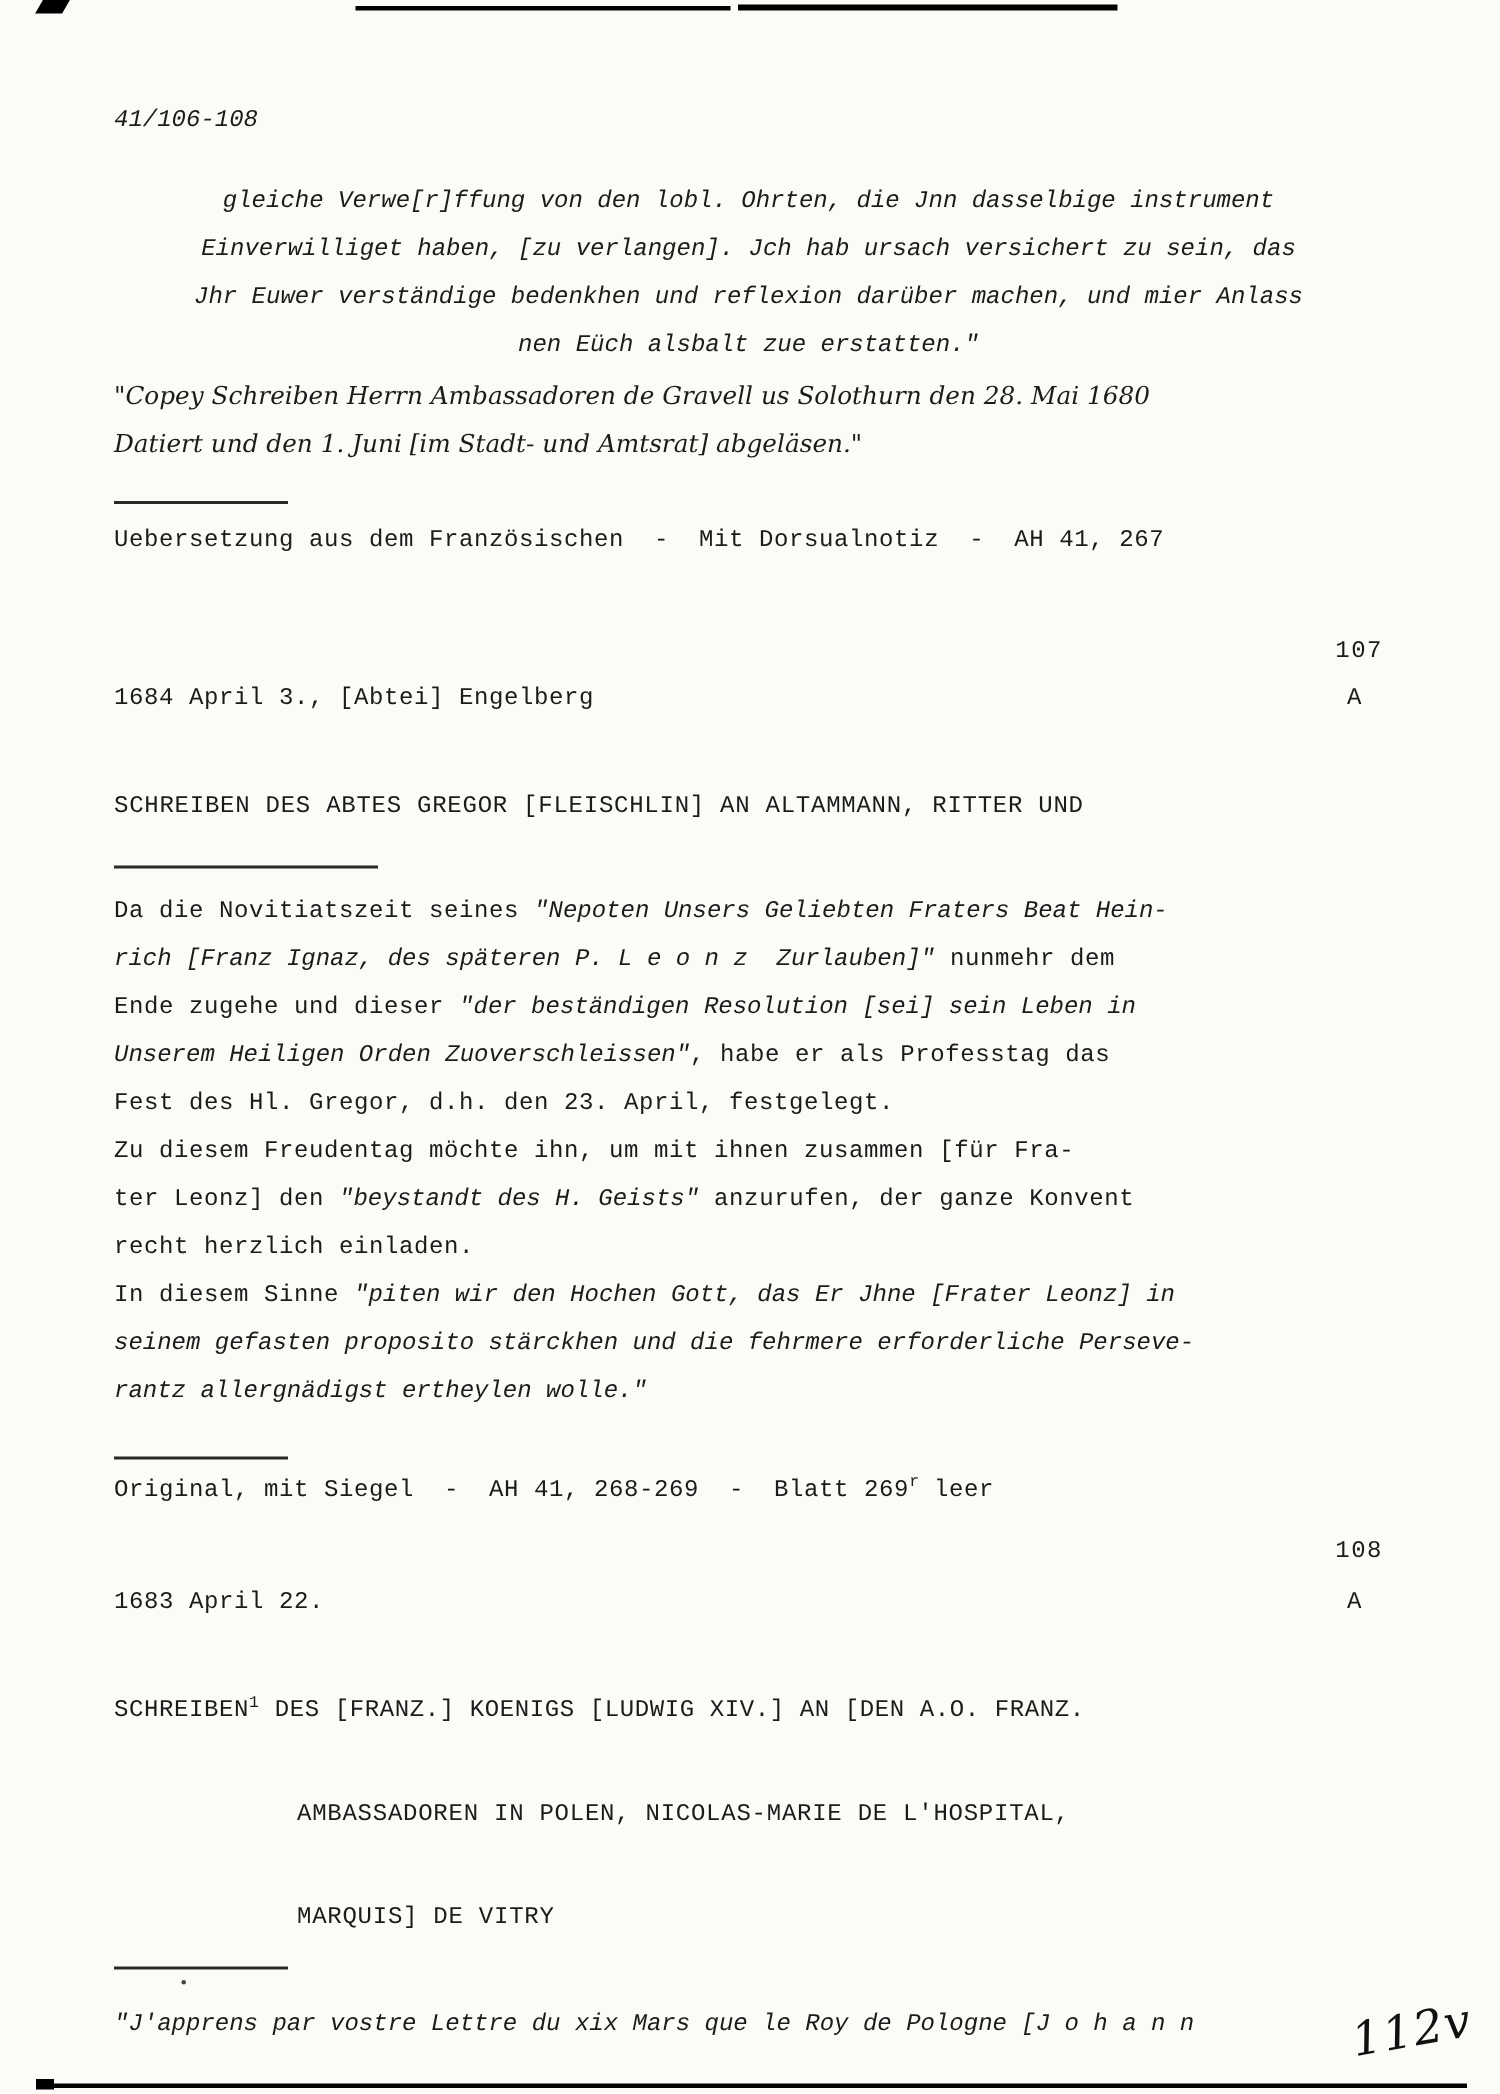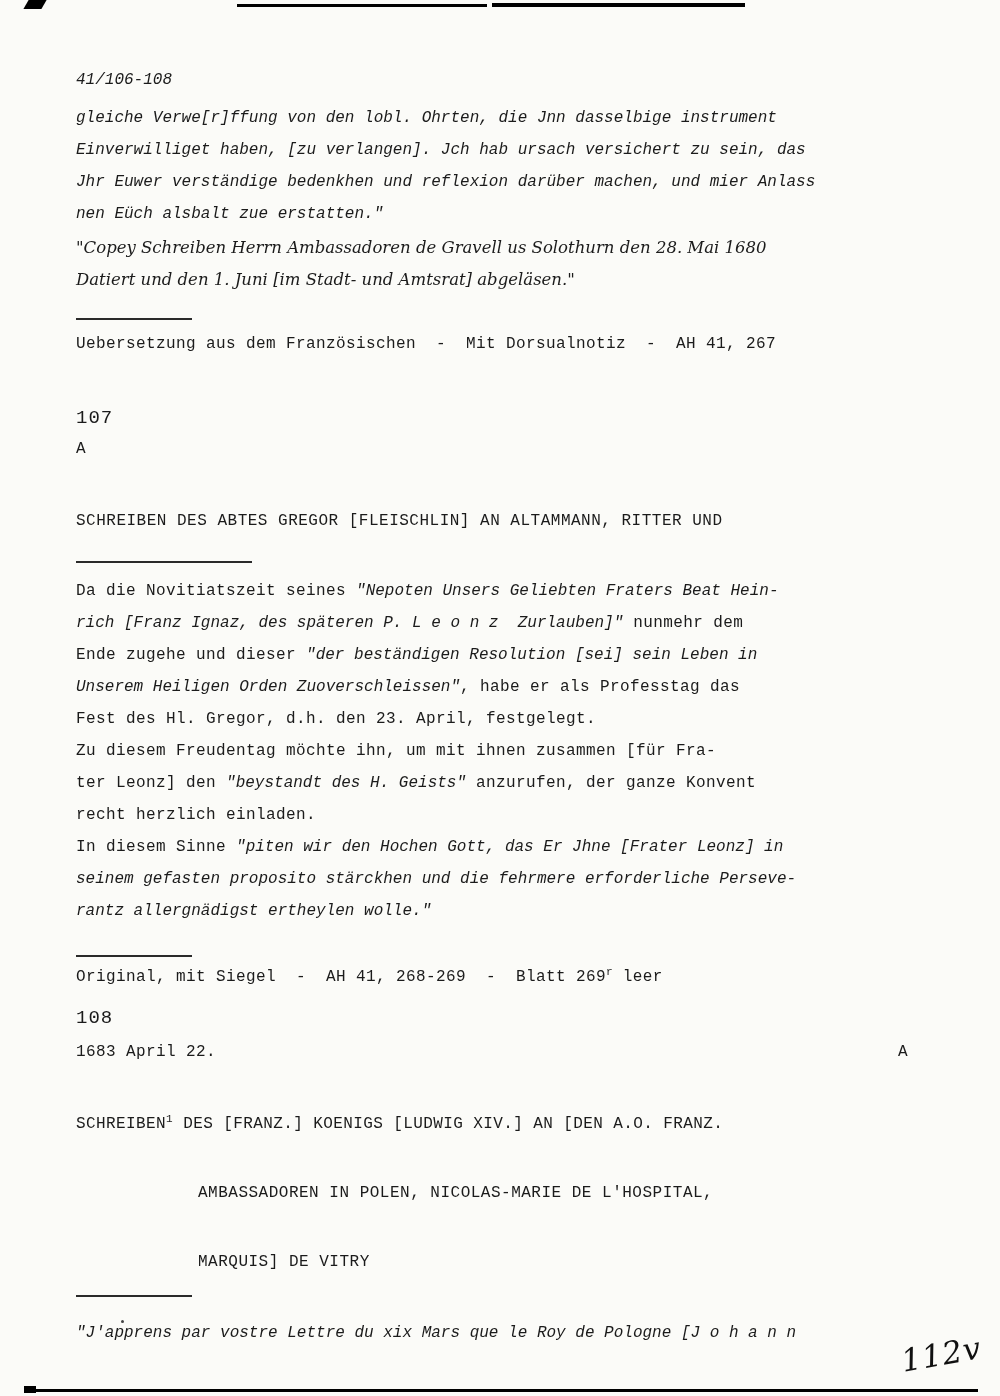--- a/index.html
+++ b/index.html
@@ -23,33 +23,33 @@
   }
   .italic { font-style: italic; }
   .roman { font-style: normal; letter-spacing: 0.4px; }
   .sup { vertical-align: super; font-size: 11px; line-height: 0; }
   .script-block .line {
     font-family: "DejaVu Serif", serif;
     font-style: italic;
     font-size: 16.5px;
   }
   .header-ref { font-style: italic; }
-  .quote-block { margin-top: 6px; }
+  .quote-block { margin-top: 22px; text-align: center; }
   .script-block { margin-top: 2px; }
   .rule {
     border-top: 2px solid #2a2a2a;
     height: 0;
   }
   .rule-sm { width: 116px; }
   .rule-md { width: 176px; }
   .rule-1 { margin-top: 22px; }
   .source-prev { margin-top: 8px; }
   .entry-num {
-    text-align: left;
-    font-size: 19px;
+    text-align: right;
+    font-size: 16px;
     line-height: 30px;
     letter-spacing: 1px;
   }
   .num-107 { margin-top: 43px; }
   .num-108 { margin-top: 10px; }
   .date-row {
     display: flex;
     justify-content: space-between;
     align-items: baseline;
   }
@@ -114,20 +114,21 @@
     <div class="line">Datiert und den 1. Juni [im Stadt- und Amtsrat] abgeläsen."</div>
   </div>
 
   <div class="rule rule-sm rule-1"></div>
 
   <div class="line roman source-prev">Uebersetzung aus dem Französischen  -  Mit Dorsualnotiz  -  AH 41, 267</div>
 
   <div class="entry-num num-107 line">107</div>
 
   <div class="date-row">
+    <span class="line roman">1684 April 3., [Abtei] Engelberg</span>
     <span class="line roman archive-letter">A</span>
   </div>
 
   <div class="title-block">
     <div class="line roman">SCHREIBEN DES ABTES GREGOR [FLEISCHLIN] AN ALTAMMANN, RITTER UND</div>
   </div>
 
   <div class="rule rule-md rule-2"></div>
 
   <div class="body-block">

